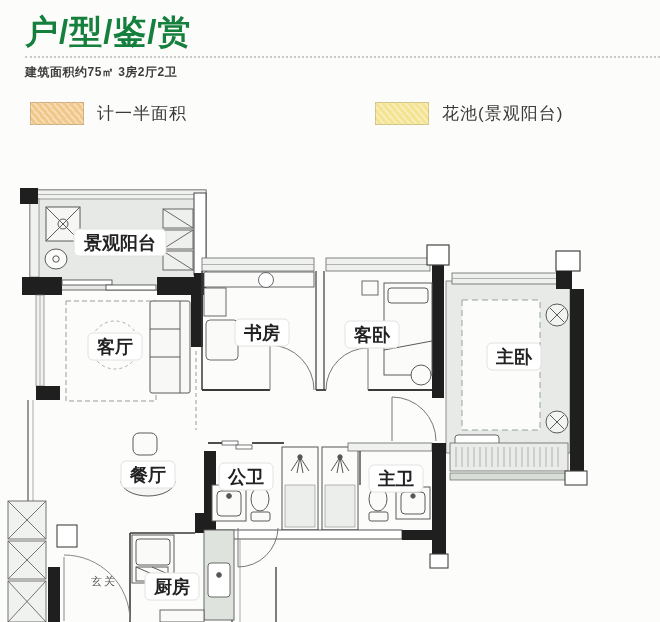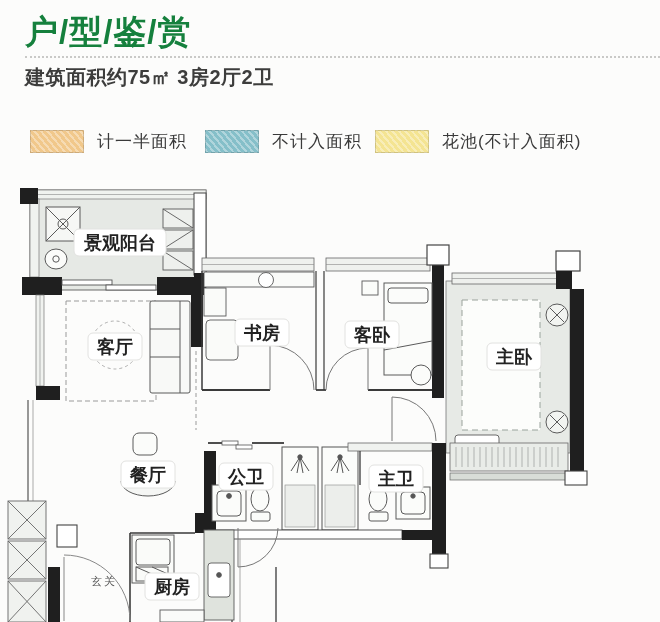--- a/index.html
+++ b/index.html
@@ -12,24 +12,24 @@
   .title{
     position:absolute;left:25px;top:10px;
     font-size:33px;font-weight:bold;color:#15803d;letter-spacing:1px;
   }
   .divider{
     position:absolute;left:25px;top:56px;width:635px;height:0;
     border-top:2px dotted #c9c9c7;
   }
   .subtitle{
     position:absolute;left:25px;top:64px;
-    font-size:20px;font-weight:600;color:#3d3d3c;letter-spacing:.5px;
+    font-size:12px;font-weight:600;color:#3d3d3c;letter-spacing:.5px;
   }
   .legend{
-    position:absolute;left:0;top:128px;width:660px;height:28px;
+    position:absolute;left:0;top:100px;width:660px;height:28px;
   }
   .legend-item{position:absolute;top:0;height:26px;display:flex;align-items:center;}
   .legend-item .swatch{
     width:54px;height:23px;margin-right:13px;
     border:1px solid rgba(0,0,0,.14);box-sizing:border-box;
     background-image:repeating-linear-gradient(50deg,rgba(255,255,255,.35) 0 2px,rgba(0,0,0,0) 2px 5px);
   }
   .legend-item .lg-label{font-size:17px;color:#3a3a3a;letter-spacing:1px;}
   #lg0{left:30px;} #lg1{left:205px;} #lg2{left:375px;}
   .plan{position:absolute;left:0;top:185px;width:660px;height:437px;}
@@ -41,27 +41,23 @@
 
 <div class="header">
   <div class="title">户/型/鉴/赏</div>
   <div class="divider"></div>
   <div class="subtitle">建筑面积约75㎡ 3房2厅2卫</div>
   <div class="legend">
     <div class="legend-item" id="lg0">
       <div class="swatch" style="background-color: rgb(241, 200, 139);"></div>
       <div class="lg-label">计一半面积</div>
     </div>
-    <div class="legend-item" id="lg1">
-      <div class="swatch" style="background-color: rgb(133, 191, 201);"></div>
-      <div class="lg-label">不计入面积</div>
-    </div>
     <div class="legend-item" id="lg2">
       <div class="swatch" style="background-color: rgb(244, 228, 146);"></div>
-      <div class="lg-label">花池(不计入面积)</div>
+      <div class="lg-label">花池(景观阳台)</div>
     </div>
   </div>
 </div>
 
 <div class="plan">
 <svg width="660" height="437" viewBox="0 0 660 437">
 
   <g>
     <rect x="30" y="5" width="176" height="100" fill="#e6e9e5" stroke="#6a6a6a" stroke-width="1"></rect>
     <rect x="30" y="5" width="176" height="9" fill="#f0f2ef" stroke="#777" stroke-width=".7"></rect>

